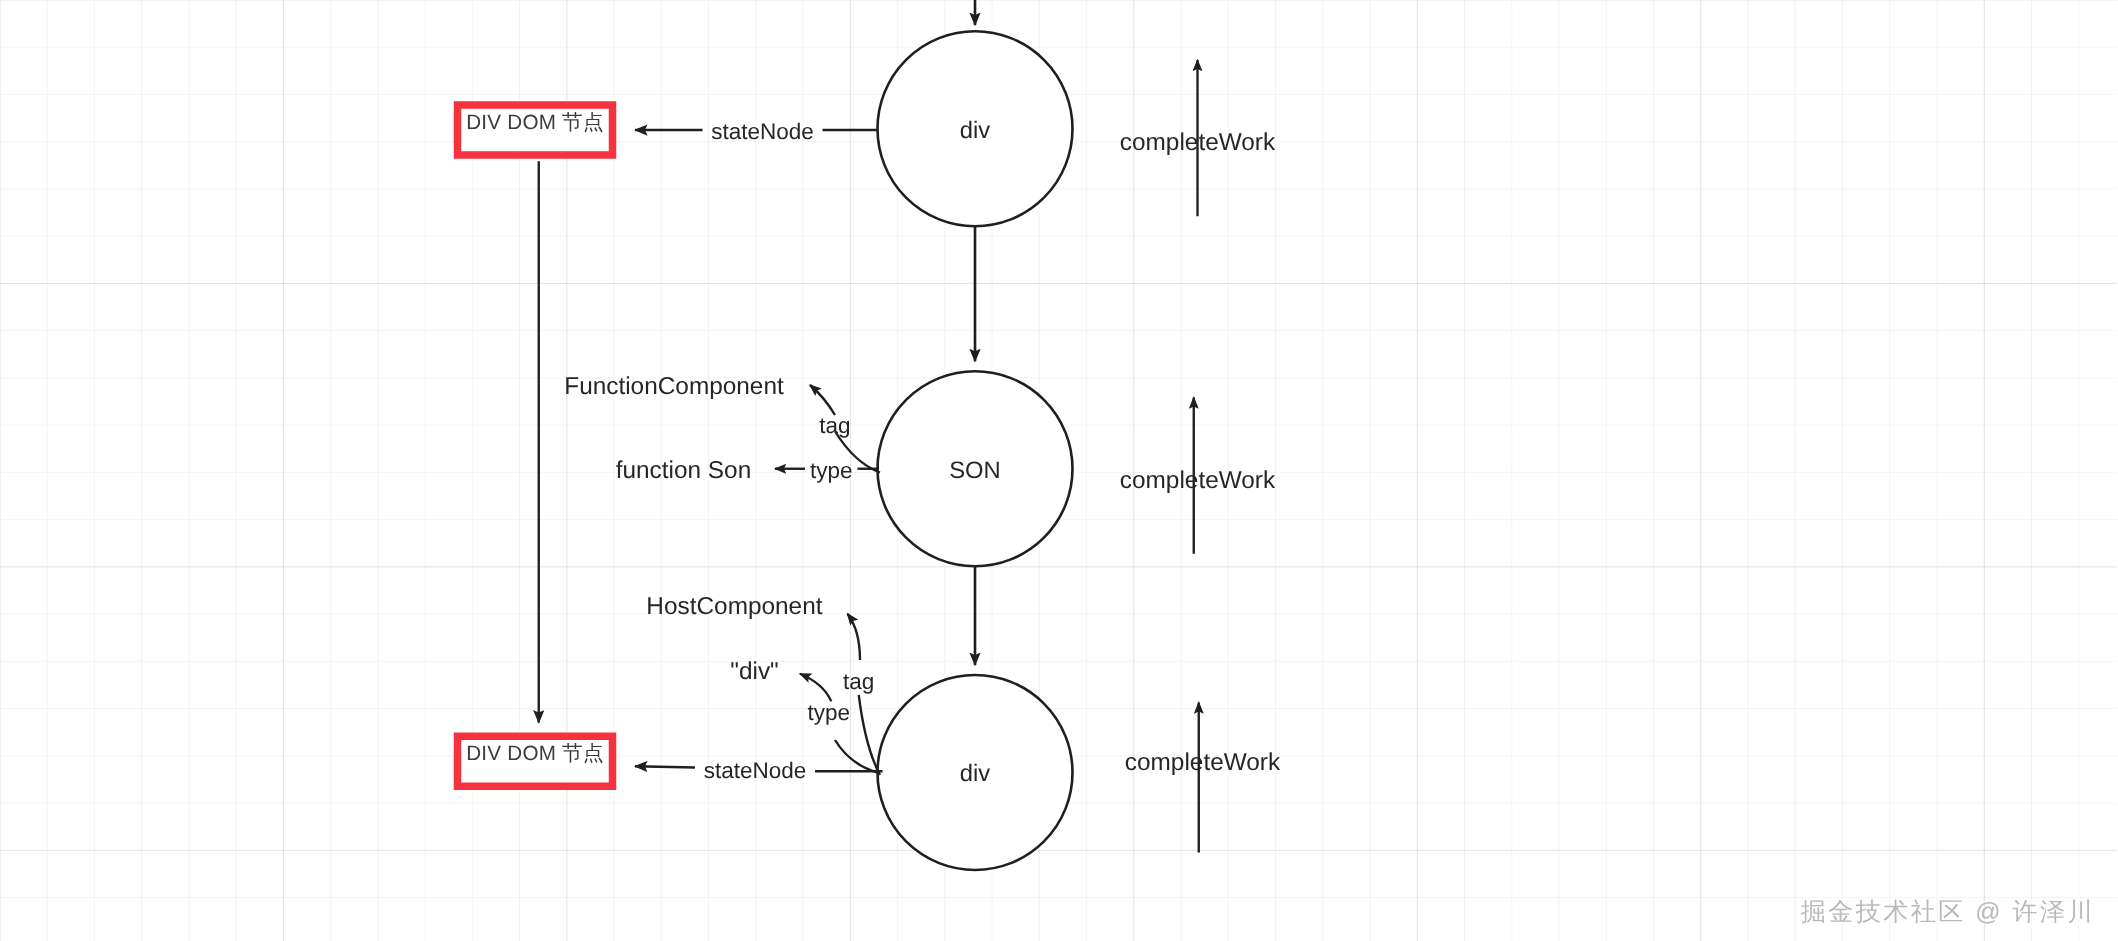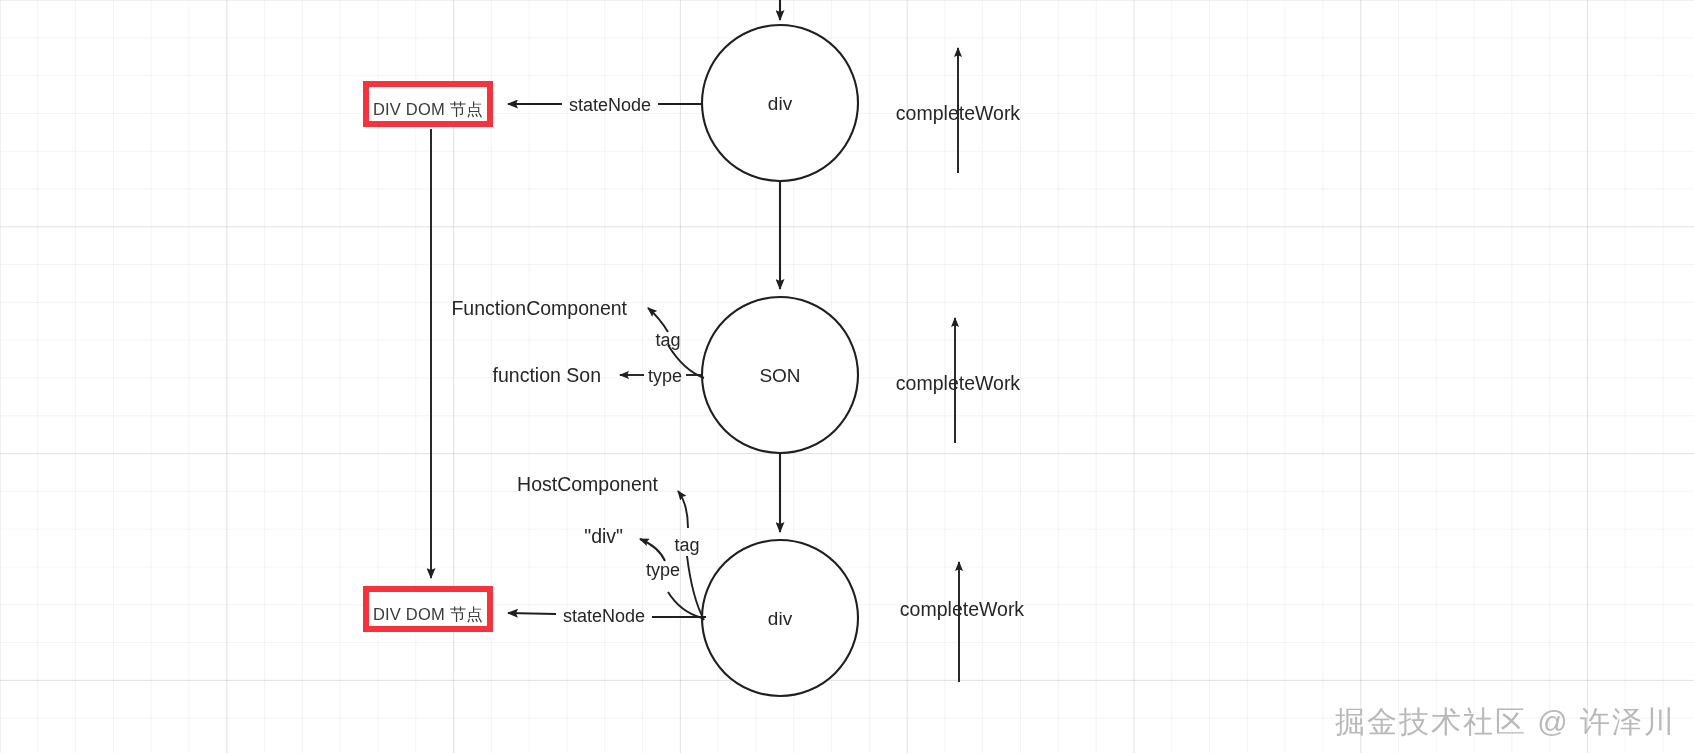--- a/index.html
+++ b/index.html
@@ -61,32 +61,32 @@
   .side-label {
     font-family: "Liberation Sans", sans-serif;
     font-size: 19.5px;
     fill: #262626;
   }
   .dom-box {
     position: absolute;
     box-sizing: border-box;
     background: #ffffff;
     display: flex;
-    align-items: flex-end;
+    align-items: flex-start;
     justify-content: center;
     font-size: 16.5px;
     color: #3b3b3b;
     letter-spacing: 0.2px;
   }
   .watermark {
     position: absolute;
     right: 18px;
     bottom: 10px;
     font-family: "Liberation Sans", sans-serif;
-    font-size: 30px;
+    font-size: 20px;
     color: #b9b9b9;
     letter-spacing: 2px;
     white-space: nowrap;
     user-select: none;
   }
 </style>
 </head>
 <body>
 
 <div id="canvas">

